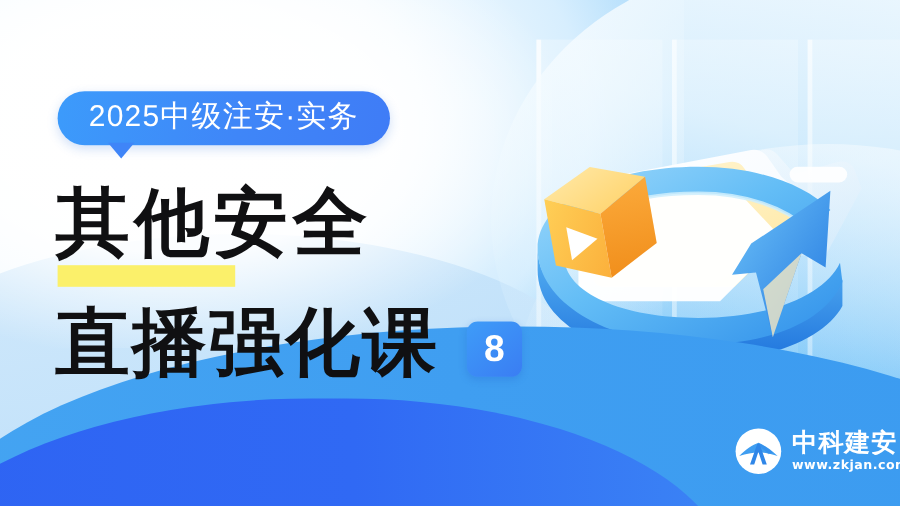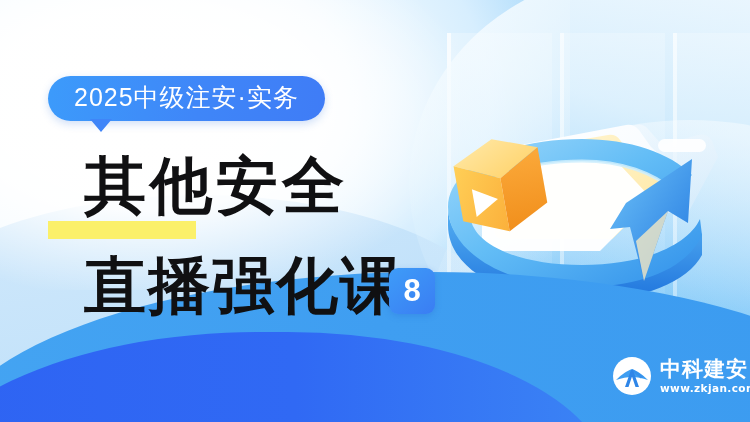--- a/index.html
+++ b/index.html
@@ -98,21 +98,20 @@
     background:#fbf06a;
   }
 
   #title-1, #title-2{
     position:absolute;left:46px;
     font-family:"DejaVu Serif","Liberation Serif",serif;
     font-weight:bold;
     color:#101012;
     line-height:1;
     white-space:nowrap;
-    margin-left:38px;
   }
   #title-1{top:155px;font-size:62px;letter-spacing:4px;}
   #title-2{top:255px;font-size:62px;letter-spacing:2px;text-align:center;}
 
   #lesson-badge{
     position:absolute;left:389px;top:268px;
     width:46px;height:46px;border-radius:9px;
     background:linear-gradient(140deg,#3e9cf8 0%,#3a7df3 100%);
     box-shadow:0 2px 6px rgba(40,100,210,.28);
     color:#fff;font-size:31px;font-weight:bold;

